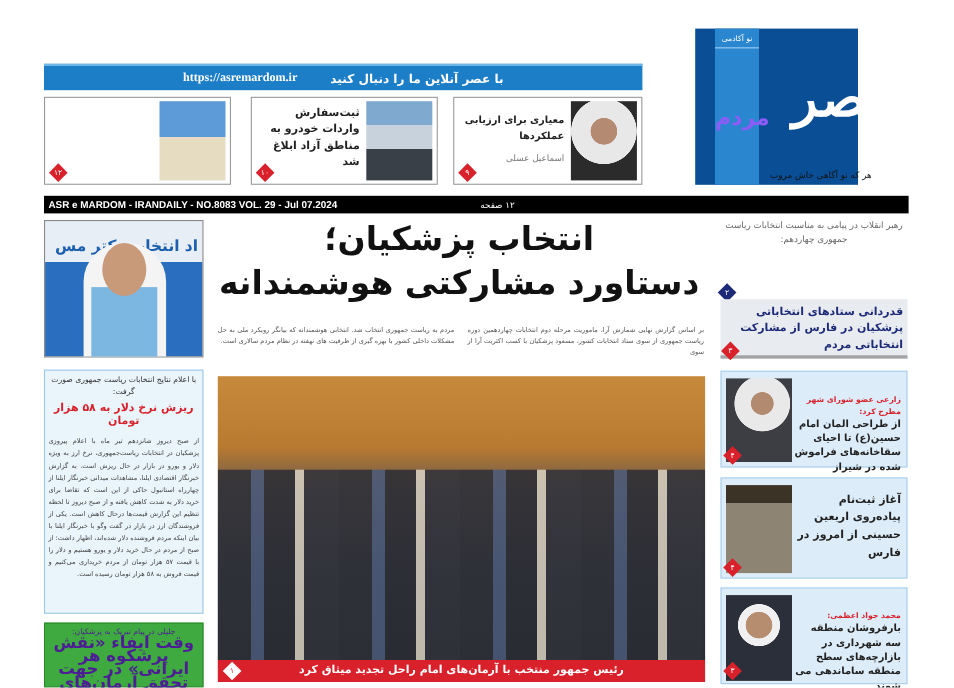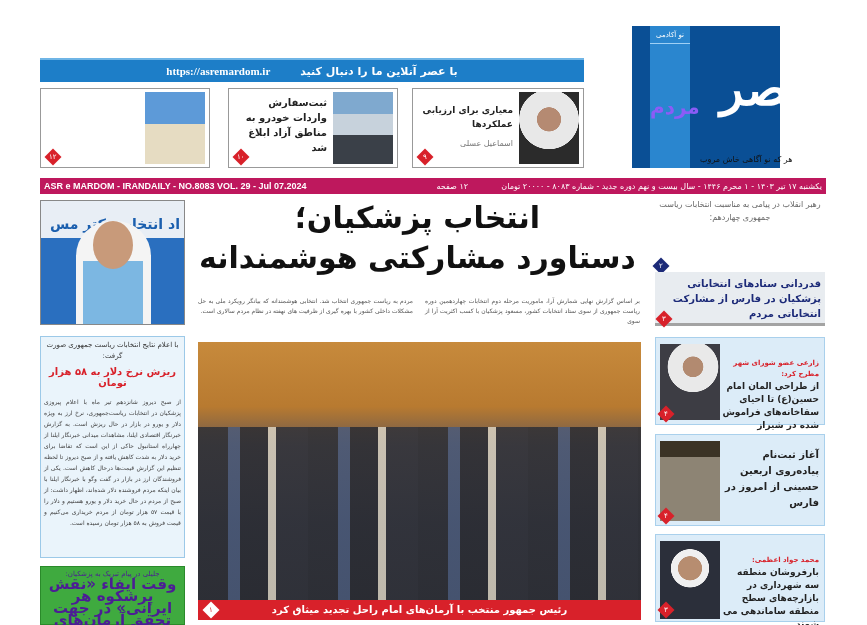--- a/index.html
+++ b/index.html
@@ -20,21 +20,21 @@
 
   
   .teaser { top: 88px; height: 80px; border: 1px solid #999; background: #fff; }
   .teaser .img { position: absolute; right: 4px; top: 3px; width: 60px; height: 72px; }
   .teaser .txt { position: absolute; right: 70px; top: 6px; left: 6px; font-size: 9px; font-weight: bold; color: #222; text-align: right; line-height: 14px; direction: rtl; }
   .teaser .sub { color: #777; font-weight: normal; font-size: 8px; }
   .page-diamond { width: 12px; height: 12px; background: #d8212a; transform: rotate(45deg); color: #fff; font-size: 7px; display: flex; align-items: center; justify-content: center; }
   .page-diamond span { transform: rotate(-45deg); }
 
   
-  .info-bar { left: 40px; top: 178px; width: 786px; height: 16px; background: #be185d; color: #fff; font-size: 8px; display: flex; align-items: center; padding: 0 4px; }
+  .info-bar { left: 40px; top: 178px; width: 786px; height: 16px; background: #000000; color: #fff; font-size: 8px; display: flex; align-items: center; padding: 0 4px; }
   .info-bar .en { font-weight: bold; font-family: "Liberation Sans", sans-serif; font-size: 9px; }
   .info-bar .pages { margin-left: 130px; }
   .info-bar .fa { margin-left: auto; direction: rtl; }
 
   
   .headline { left: 195px; top: 198px; width: 445px; text-align: center; font-size: 30px; font-weight: bold; line-height: 40px; color: #111; direction: rtl; }
   .lead { top: 296px; width: 215px; font-size: 6px; color: #555; line-height: 10px; direction: rtl; text-align: justify; }
 
   
   .main-photo { left: 198px; top: 342px; width: 443px; height: 258px; background: linear-gradient(180deg, #c78a3c 0%, #b87a30 25%, #6b5a50 40%, #3a3a44 70%, #2a2a30 100%); overflow: hidden; }
@@ -106,21 +106,20 @@
     <div class="sub" style="margin-top:6px;">اسماعیل عسلی</div>
   </div>
   <div class="page-diamond abs" style="left:6px;top:62px;">
       <span>۹</span>
     </div>
 </div>
 
 <div class="abs info-bar">
   <span class="en">ASR e MARDOM - IRANDAILY - NO.8083 VOL. 29 - Jul 07.2024</span>
   <span class="pages rtl">۱۲ صفحه</span>
-  <span class="fa">یکشنبه ۱۷ تیر ۱۴۰۳ - ۱ محرم ۱۴۴۶ - سال بیست و نهم دوره جدید - شماره ۸۰۸۳ - ۲۰۰۰۰ تومان</span>
 </div>
 
 <div class="abs headline">
   <div>انتخاب پزشکیان؛</div>
   <div>دستاورد مشارکتی هوشمندانه</div>
 </div>
 <div class="abs lead" style="left:425px;">بر اساس گزارش نهایی شمارش آرا، ماموریت مرحله دوم انتخابات چهاردهمین دوره ریاست جمهوری از سوی ستاد انتخابات کشور، مسعود پزشکیان با کسب اکثریت آرا از سوی</div>
 <div class="abs lead" style="left:198px;">مردم به ریاست جمهوری انتخاب شد. انتخابی هوشمندانه که بیانگر رویکرد ملی به حل مشکلات داخلی کشور با بهره گیری از ظرفیت های نهفته در نظام مردم سالاری است.</div>
 
 <div class="abs main-photo">

